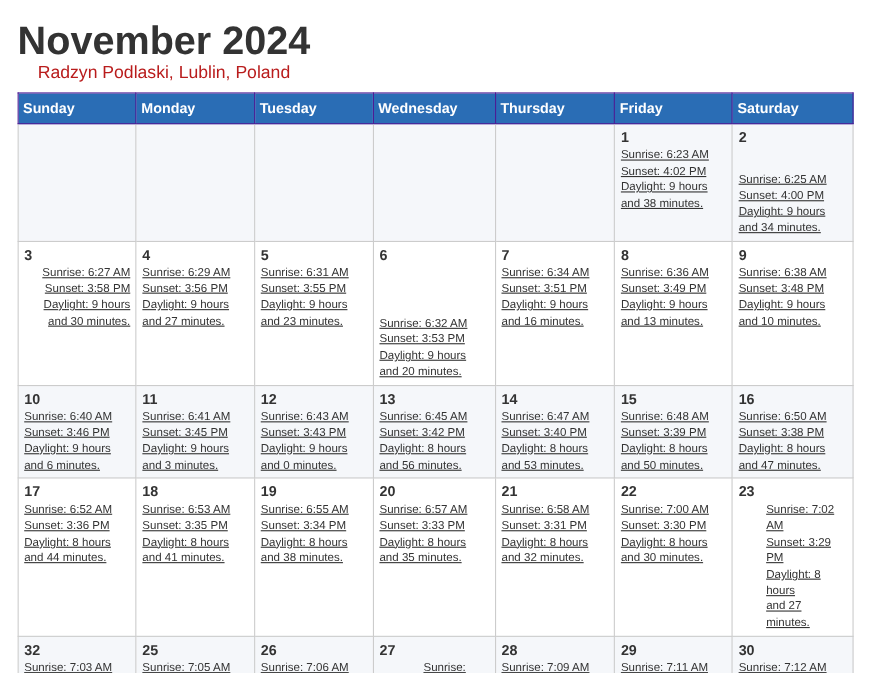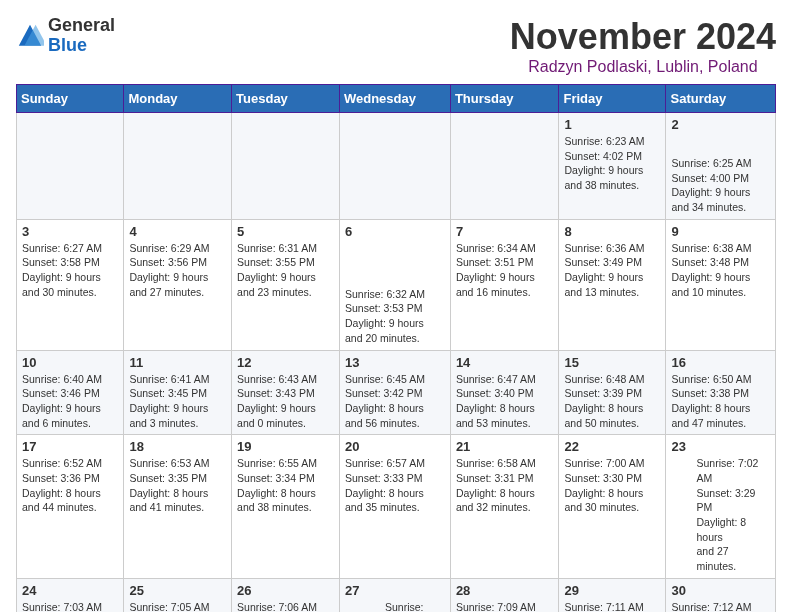--- a/index.html
+++ b/index.html
@@ -43,21 +43,21 @@
     .title-area {
       text-align: center;
     }
     .month-title {
       font-size: 36px;
       font-weight: bold;
       color: #333;
     }
     .location-title {
       font-size: 16px;
-      color: #701a75;
+      color: #b91c1c;
     }
     table {
       width: 100%;
       border-collapse: collapse;
       margin-top: 8px;
     }
     thead tr th {
       background: #2a6db5;
       color: #fff;
       font-size: 13px;
@@ -81,39 +81,30 @@
     .day-number {
       font-size: 13px;
       font-weight: bold;
       display: block;
       margin-bottom: 2px;
     }
     .day-info {
       font-size: 10.5px;
       line-height: 1.4;
       color: #333;
+      text-decoration: underline;
     }
     .empty-cell {
       background: #f5f7fa !important;
     }
   </style>
 </head>
 <body>
 
 <div class="header-logo">
-  <div class="logo-area">
-    <svg class="logo-icon" viewBox="0 0 40 40">
-      <polygon points="20,4 36,34 4,34" fill="#1a6abf"></polygon>
-      <polygon points="28,4 44,34 12,34" fill="#4a9fe0" opacity="0.6"></polygon>
-    </svg>
-    <div class="logo-text">
-      <span class="logo-general">General</span>
-      <span class="logo-blue">Blue</span>
-    </div>
-  </div>
   <div class="title-area">
     <div class="month-title">November 2024</div>
     <div class="location-title">Radzyn Podlaski, Lublin, Poland</div>
   </div>
 </div>
 
 <table>
   <thead>
     <tr id="weekday-header">
     <th>Sunday</th>
@@ -143,21 +134,21 @@
           <span class="day-number">2</span>
           <div class="day-info" style="white-space: pre-line; margin-top: 24px;">Sunrise: 6:25 AM
 Sunset: 4:00 PM
 Daylight: 9 hours
 and 34 minutes.</div>
         </td>
       </tr>
       <tr>
         <td>
           <span class="day-number">3</span>
-          <div class="day-info" style="white-space: pre-line;">Sunrise: 6:27 AM
+          <div class="day-info" style="white-space: pre-line; text-align: right;">Sunrise: 6:27 AM
 Sunset: 3:58 PM
 Daylight: 9 hours
 and 30 minutes.</div>
         </td>
         <td>
           <span class="day-number">4</span>
           <div class="day-info" style="white-space: pre-line;">Sunrise: 6:29 AM
 Sunset: 3:56 PM
 Daylight: 9 hours
 and 27 minutes.</div>
@@ -295,21 +286,21 @@
         <td>
           <span class="day-number">23</span>
           <div class="day-info" style="white-space: pre-line; margin-left: 25px;">Sunrise: 7:02 AM
 Sunset: 3:29 PM
 Daylight: 8 hours
 and 27 minutes.</div>
         </td>
       </tr>
       <tr>
         <td>
-          <span class="day-number">24</span>
+          <span class="day-number">32</span>
           <div class="day-info" style="white-space: pre-line;">Sunrise: 7:03 AM
 Sunset: 3:28 PM
 Daylight: 8 hours
 and 24 minutes.</div>
         </td>
         <td>
           <span class="day-number">25</span>
           <div class="day-info" style="white-space: pre-line;">Sunrise: 7:05 AM
 Sunset: 3:27 PM
 Daylight: 8 hours

